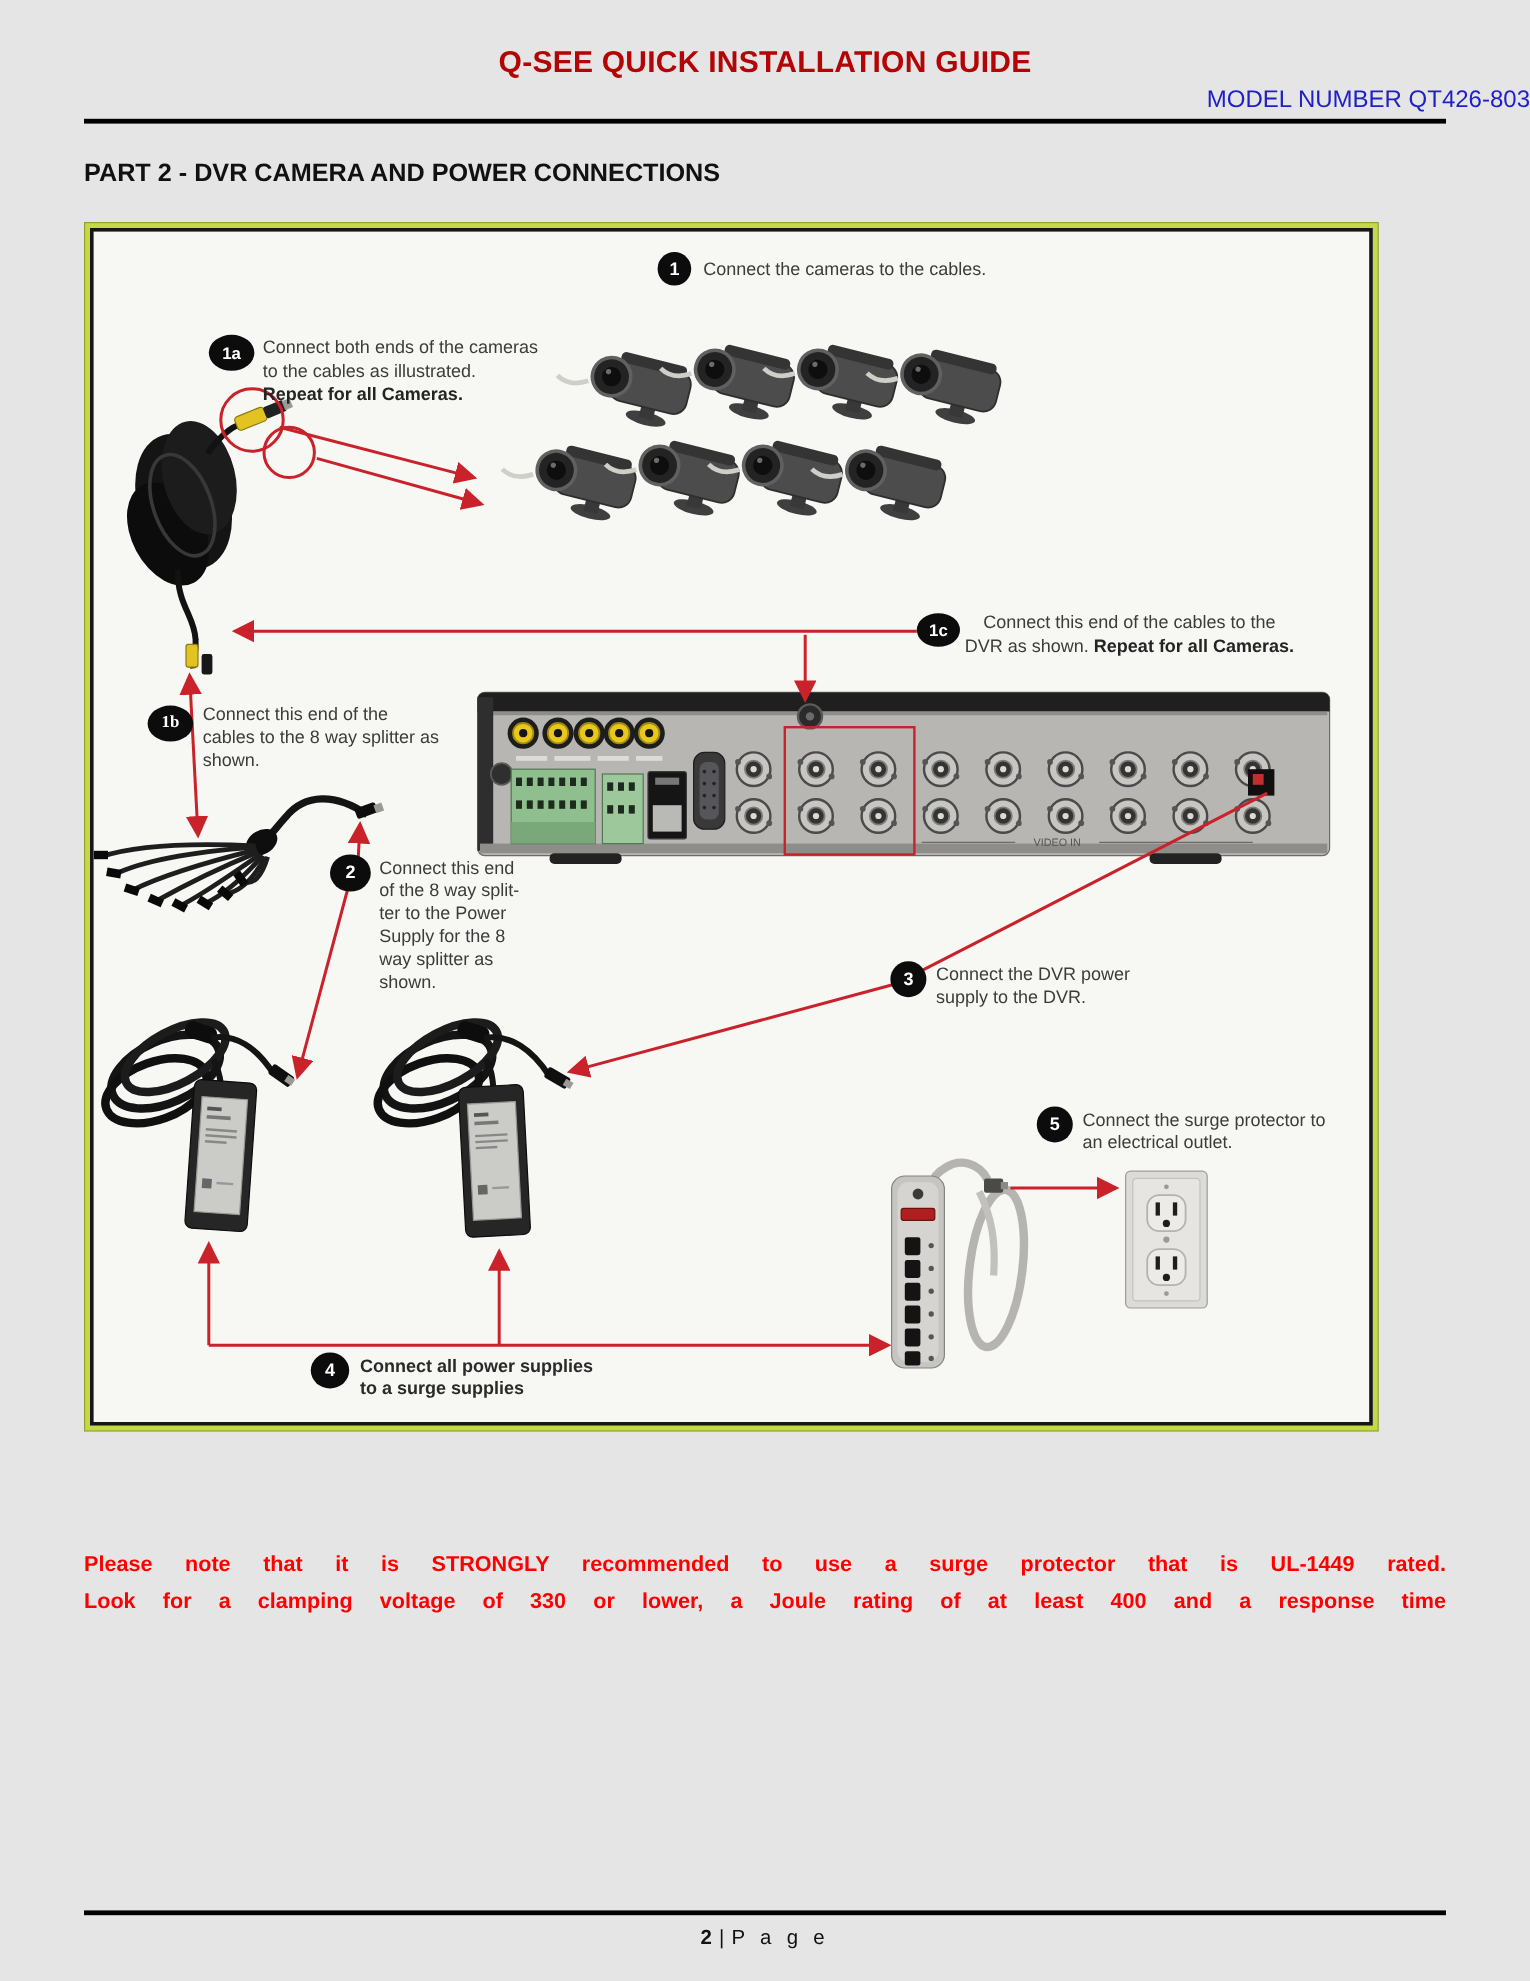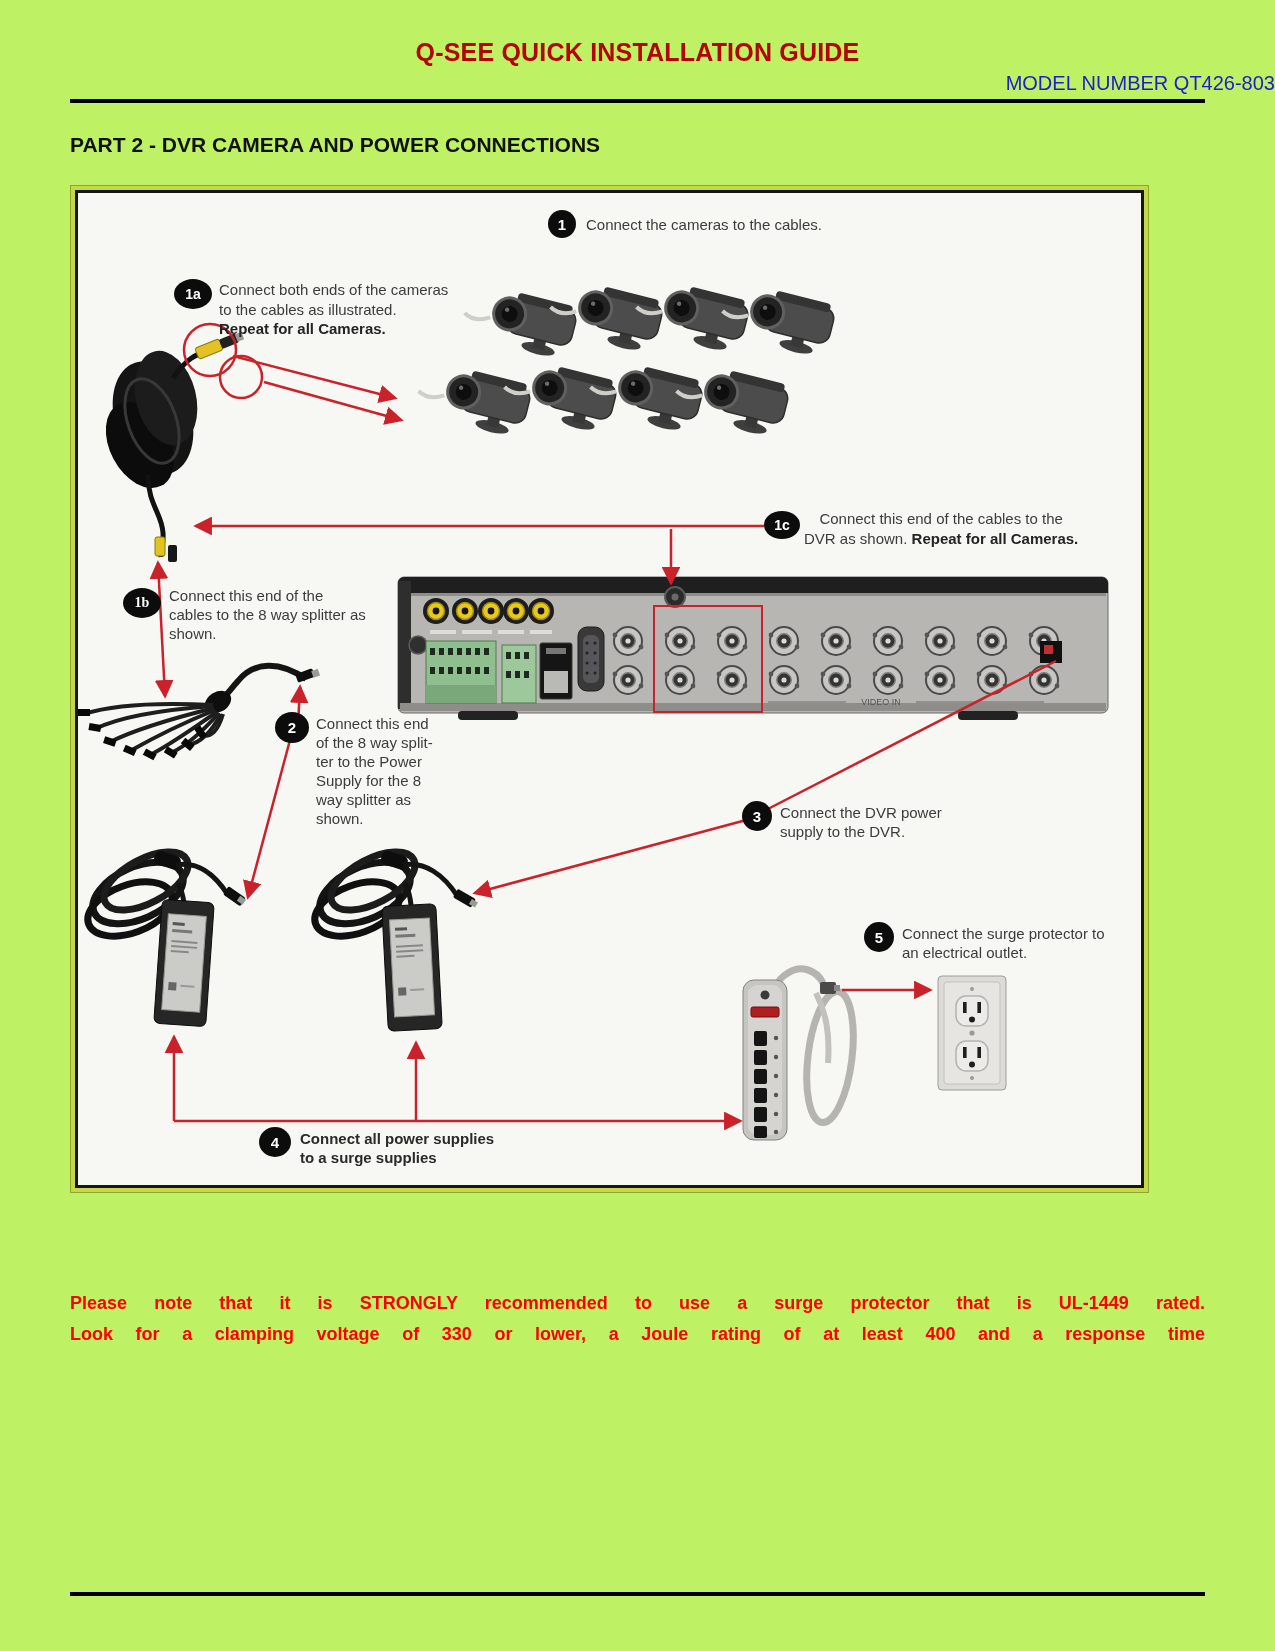--- a/index.html
+++ b/index.html
@@ -1,16 +1,16 @@
 <!DOCTYPE html>
 <html><head>
 <meta charset="utf-8">
 <style>
   html,body{margin:0;padding:0;background:#ffffff;}
-  .page{position:relative;width:1275px;height:1651px;background:#bef264;overflow:hidden;
+  .page{position:relative;width:1275px;height:1651px;background:#e5e5e5;overflow:hidden;
         font-family:"Liberation Sans", sans-serif;}
   
   .hdr-title{position:absolute;top:38px;left:0;width:100%;text-align:center;
              font-size:25px;font-weight:bold;color:#b30505;letter-spacing:.2px;}
   .hdr-model{position:absolute;top:72px;left:0;width:100%;text-align:right;
              font-size:20px;font-weight:normal;color:#2020c8;}
   .rule-top{position:absolute;top:99px;left:70px;width:1135px;height:0;border-top:4px solid #000;}
   .part-title{position:absolute;top:133px;left:70px;font-size:21px;font-weight:bold;color:#111;}
   
   .diagram{position:absolute;left:75px;top:190px;width:1063px;height:992px;
@@ -388,14 +388,17 @@
       <div><span>an electrical outlet.</span></div>
     </div>
   </div>
 
   <div class="note">
     <div class="jline">Please note that it is STRONGLY recommended to use a surge protector that is UL-1449 rated.</div>
     <div class="jline">Look for a clamping voltage of 330 or lower, a Joule rating of at least 400 and a response time</div>
   </div>
 
   <div class="rule-bottom"></div>
+  <div class="footer">
+    <span class="num">2</span><span class="sep">|</span><span class="lbl">P a g e</span>
+  </div>
 
 </div>
 
 </body></html>

